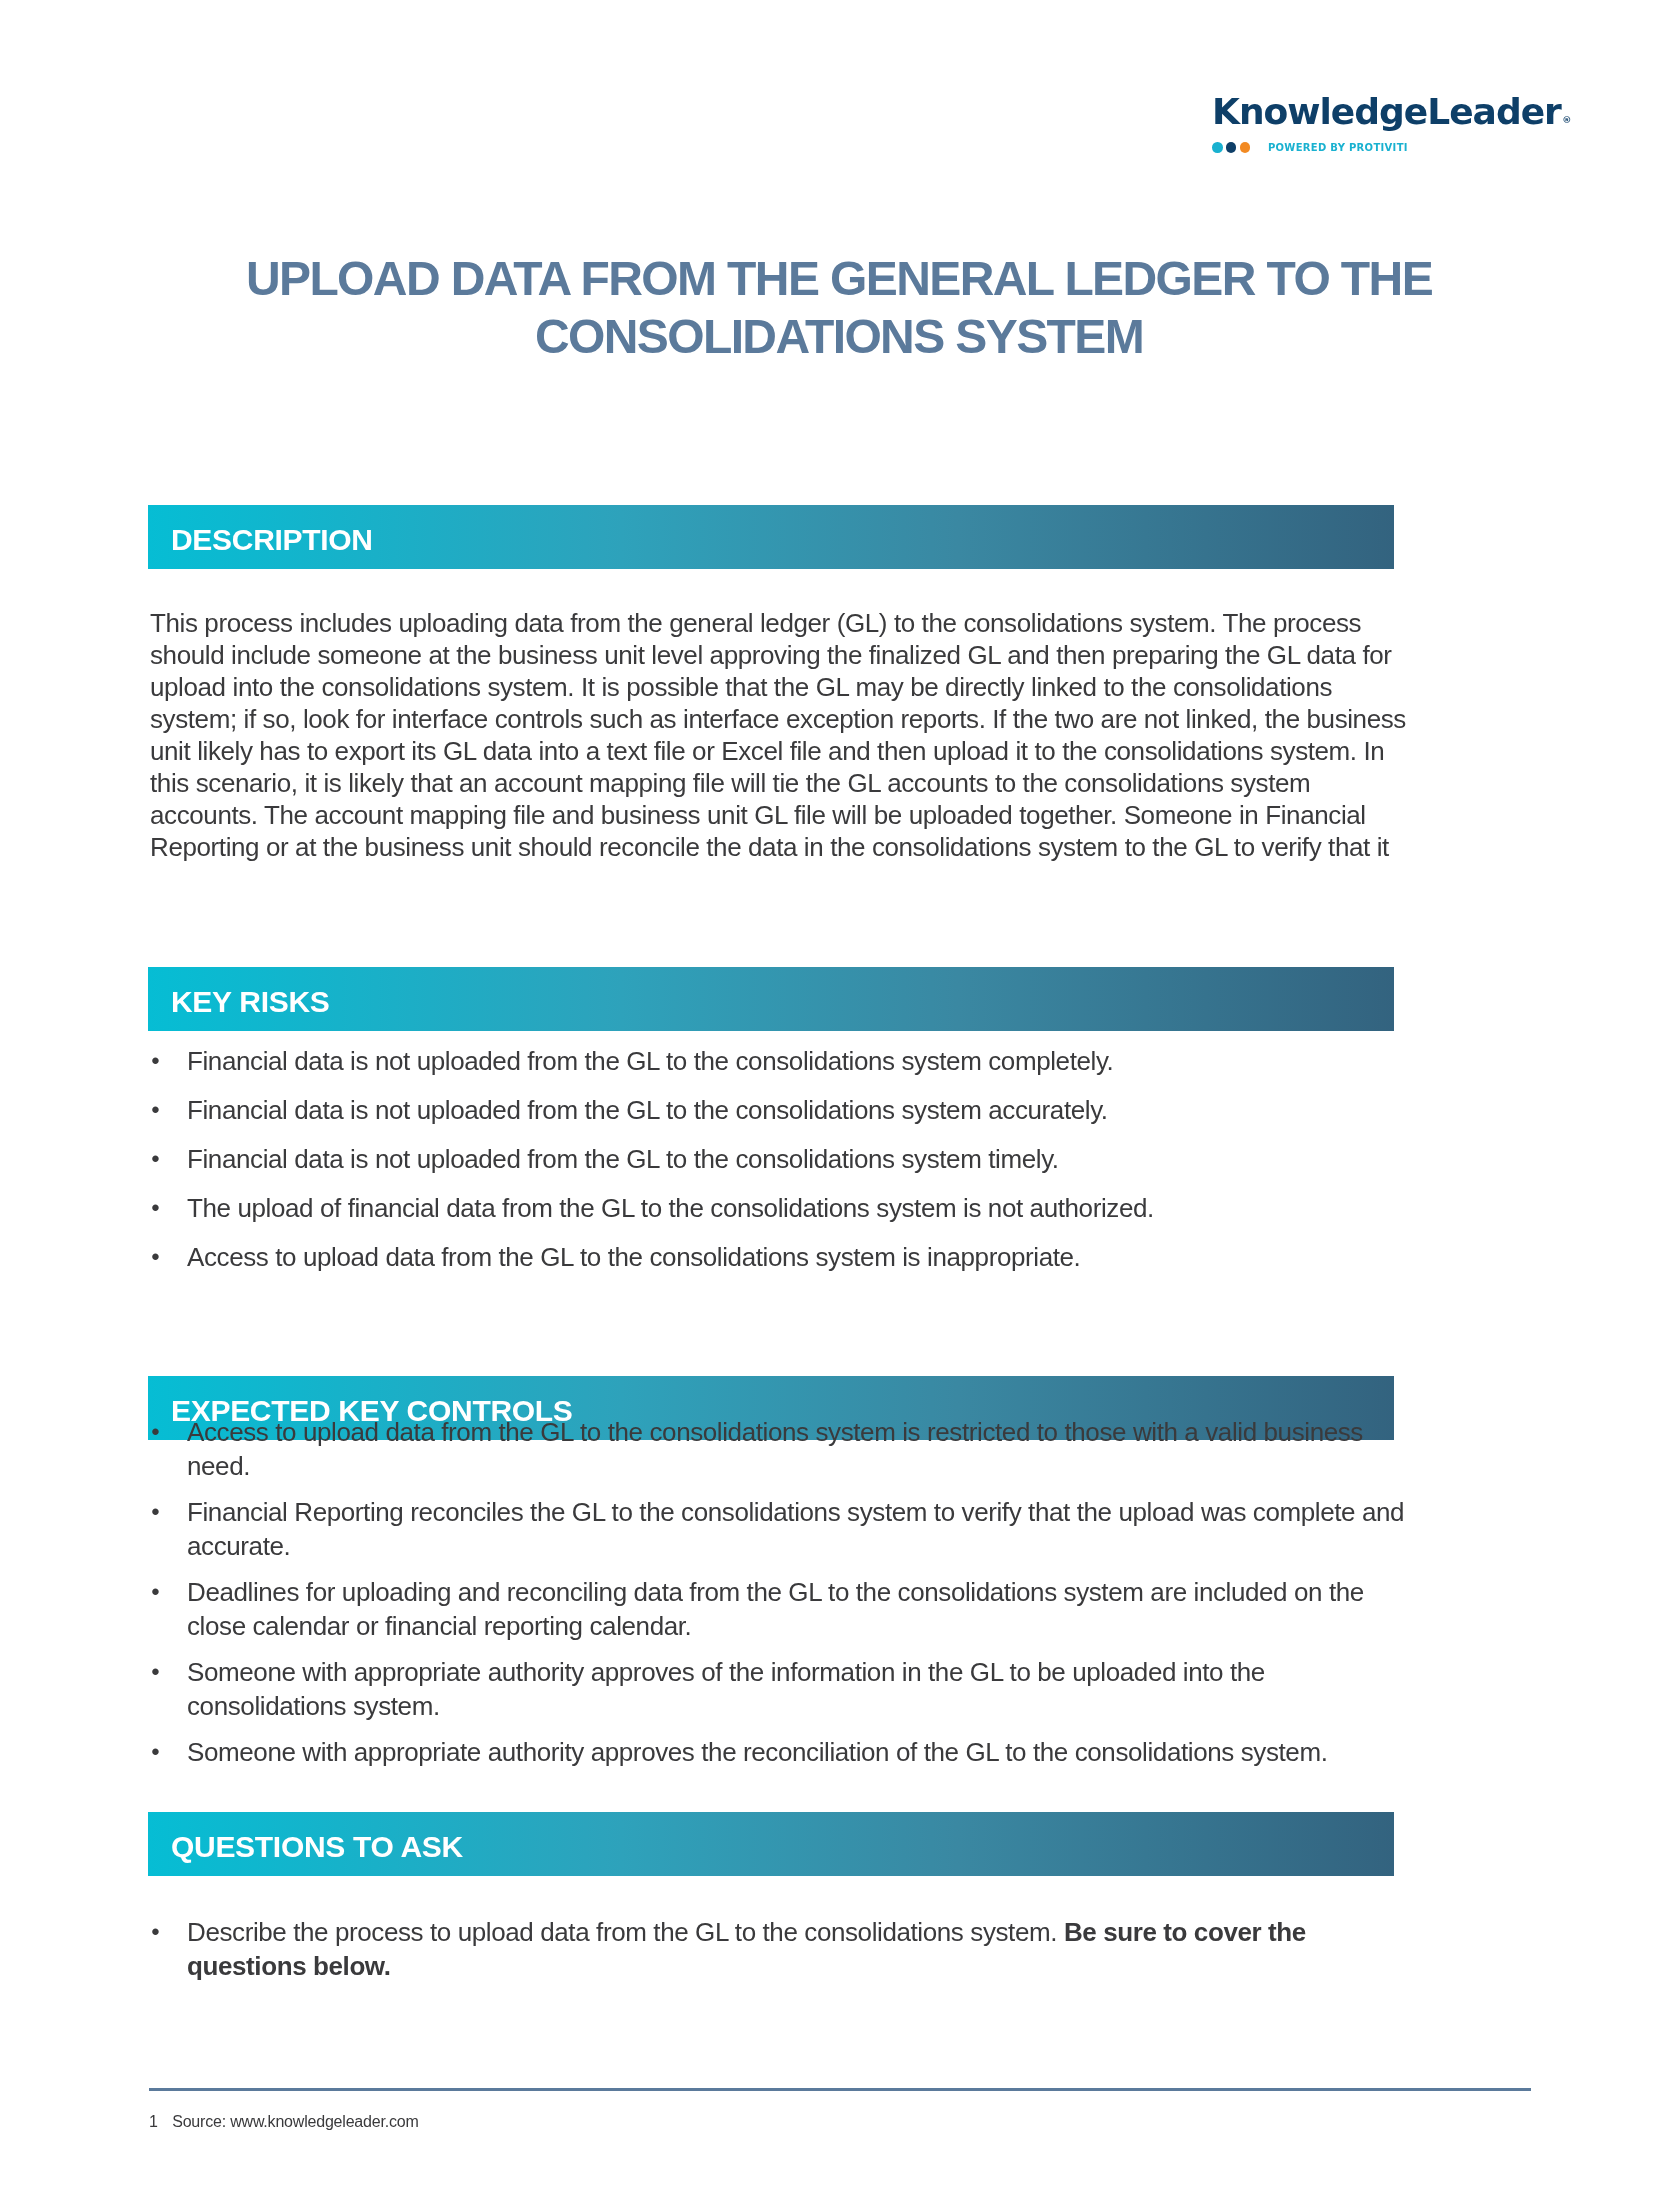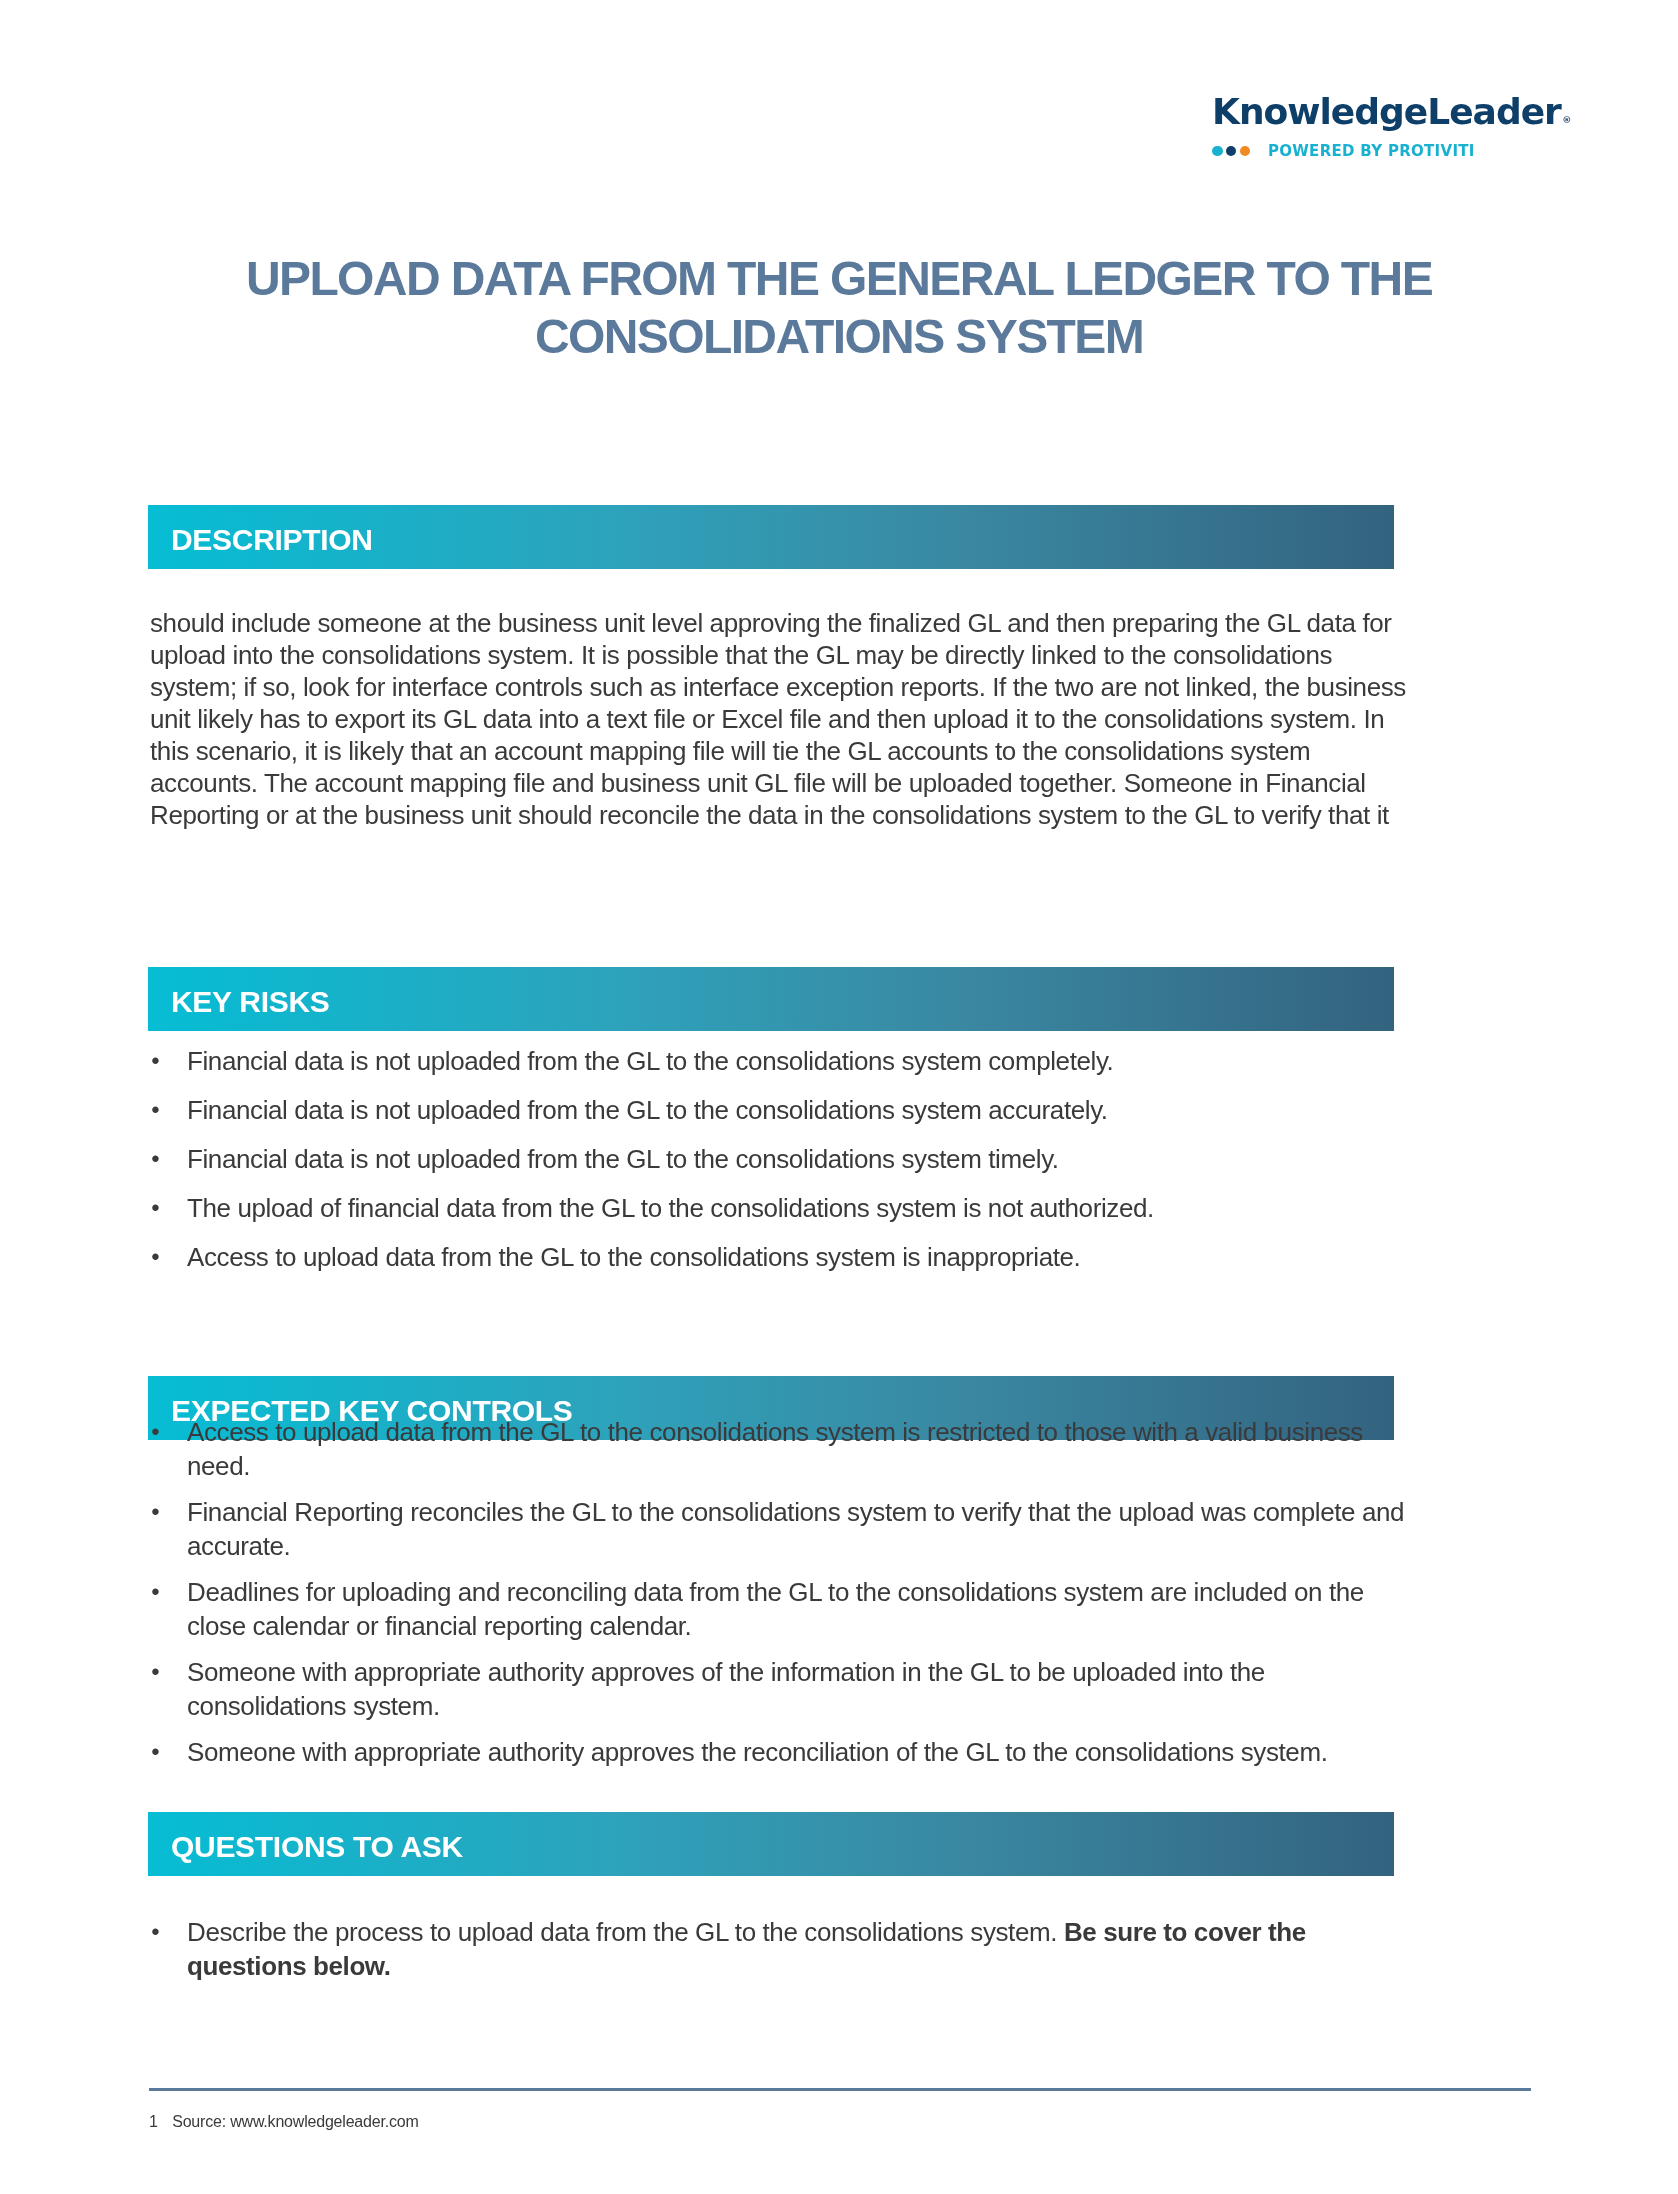--- a/index.html
+++ b/index.html
@@ -9,21 +9,21 @@
   }
   .logo { position: absolute; left: 1212px; top: 91px; width: 322px; }
   .logo-word {
     font-family: "DejaVu Sans", sans-serif; font-weight: bold; font-size: 36px;
     color: #0e3f68; letter-spacing: -1px; line-height: 42px; white-space: nowrap;
   }
   .logo-word .reg { font-size: 9.2px; vertical-align: top; position: relative; top: 8px; margin-left: 1.3px; }
   .logo-sub { display: flex; align-items: center; margin-top: 9.2px; }
   .dot { width: 10.5px; height: 10.5px; border-radius: 50%; margin-right: 3.3px; display: inline-block; }
   .logo-powered {
-    margin-left: 14.5px; font-family: "DejaVu Sans", sans-serif; font-size: 15px;
+    margin-left: 14.5px; font-family: "DejaVu Sans", sans-serif; font-size: 10px;
     color: #19b1d0; letter-spacing: 0.3px; font-weight: bold;
   }
 
   .title {
     position: absolute; left: 148px; width: 1382px; top: 250px; text-align: center;
     font-weight: bold; font-size: 48px; line-height: 58px; color: #5b7a9b;
     letter-spacing: -1.6px;
   }
   .title div { white-space: nowrap; }
   .title .l1 { padding-left: 36px; }
@@ -75,20 +75,21 @@
 
 <div class="title">
   <div>UPLOAD DATA FROM THE GENERAL LEDGER TO THE</div>
   <div>CONSOLIDATIONS SYSTEM</div>
 </div>
 
 <div class="bar" style="top:505px;">
   <span>DESCRIPTION</span>
 </div>
 <div class="desc">
+  <div>This process includes uploading data from the general ledger (GL) to the consolidations system. The process</div>
   <div>should include someone at the business unit level approving the finalized GL and then preparing the GL data for</div>
   <div>upload into the consolidations system. It is possible that the GL may be directly linked to the consolidations</div>
   <div>system; if so, look for interface controls such as interface exception reports. If the two are not linked, the business</div>
   <div>unit likely has to export its GL data into a text file or Excel file and then upload it to the consolidations system. In</div>
   <div>this scenario, it is likely that an account mapping file will tie the GL accounts to the consolidations system</div>
   <div>accounts. The account mapping file and business unit GL file will be uploaded together. Someone in Financial</div>
   <div>Reporting or at the business unit should reconcile the data in the consolidations system to the GL to verify that it</div>
 </div>
 
 <div class="bar" style="top:939px;margin-top:28px;">

